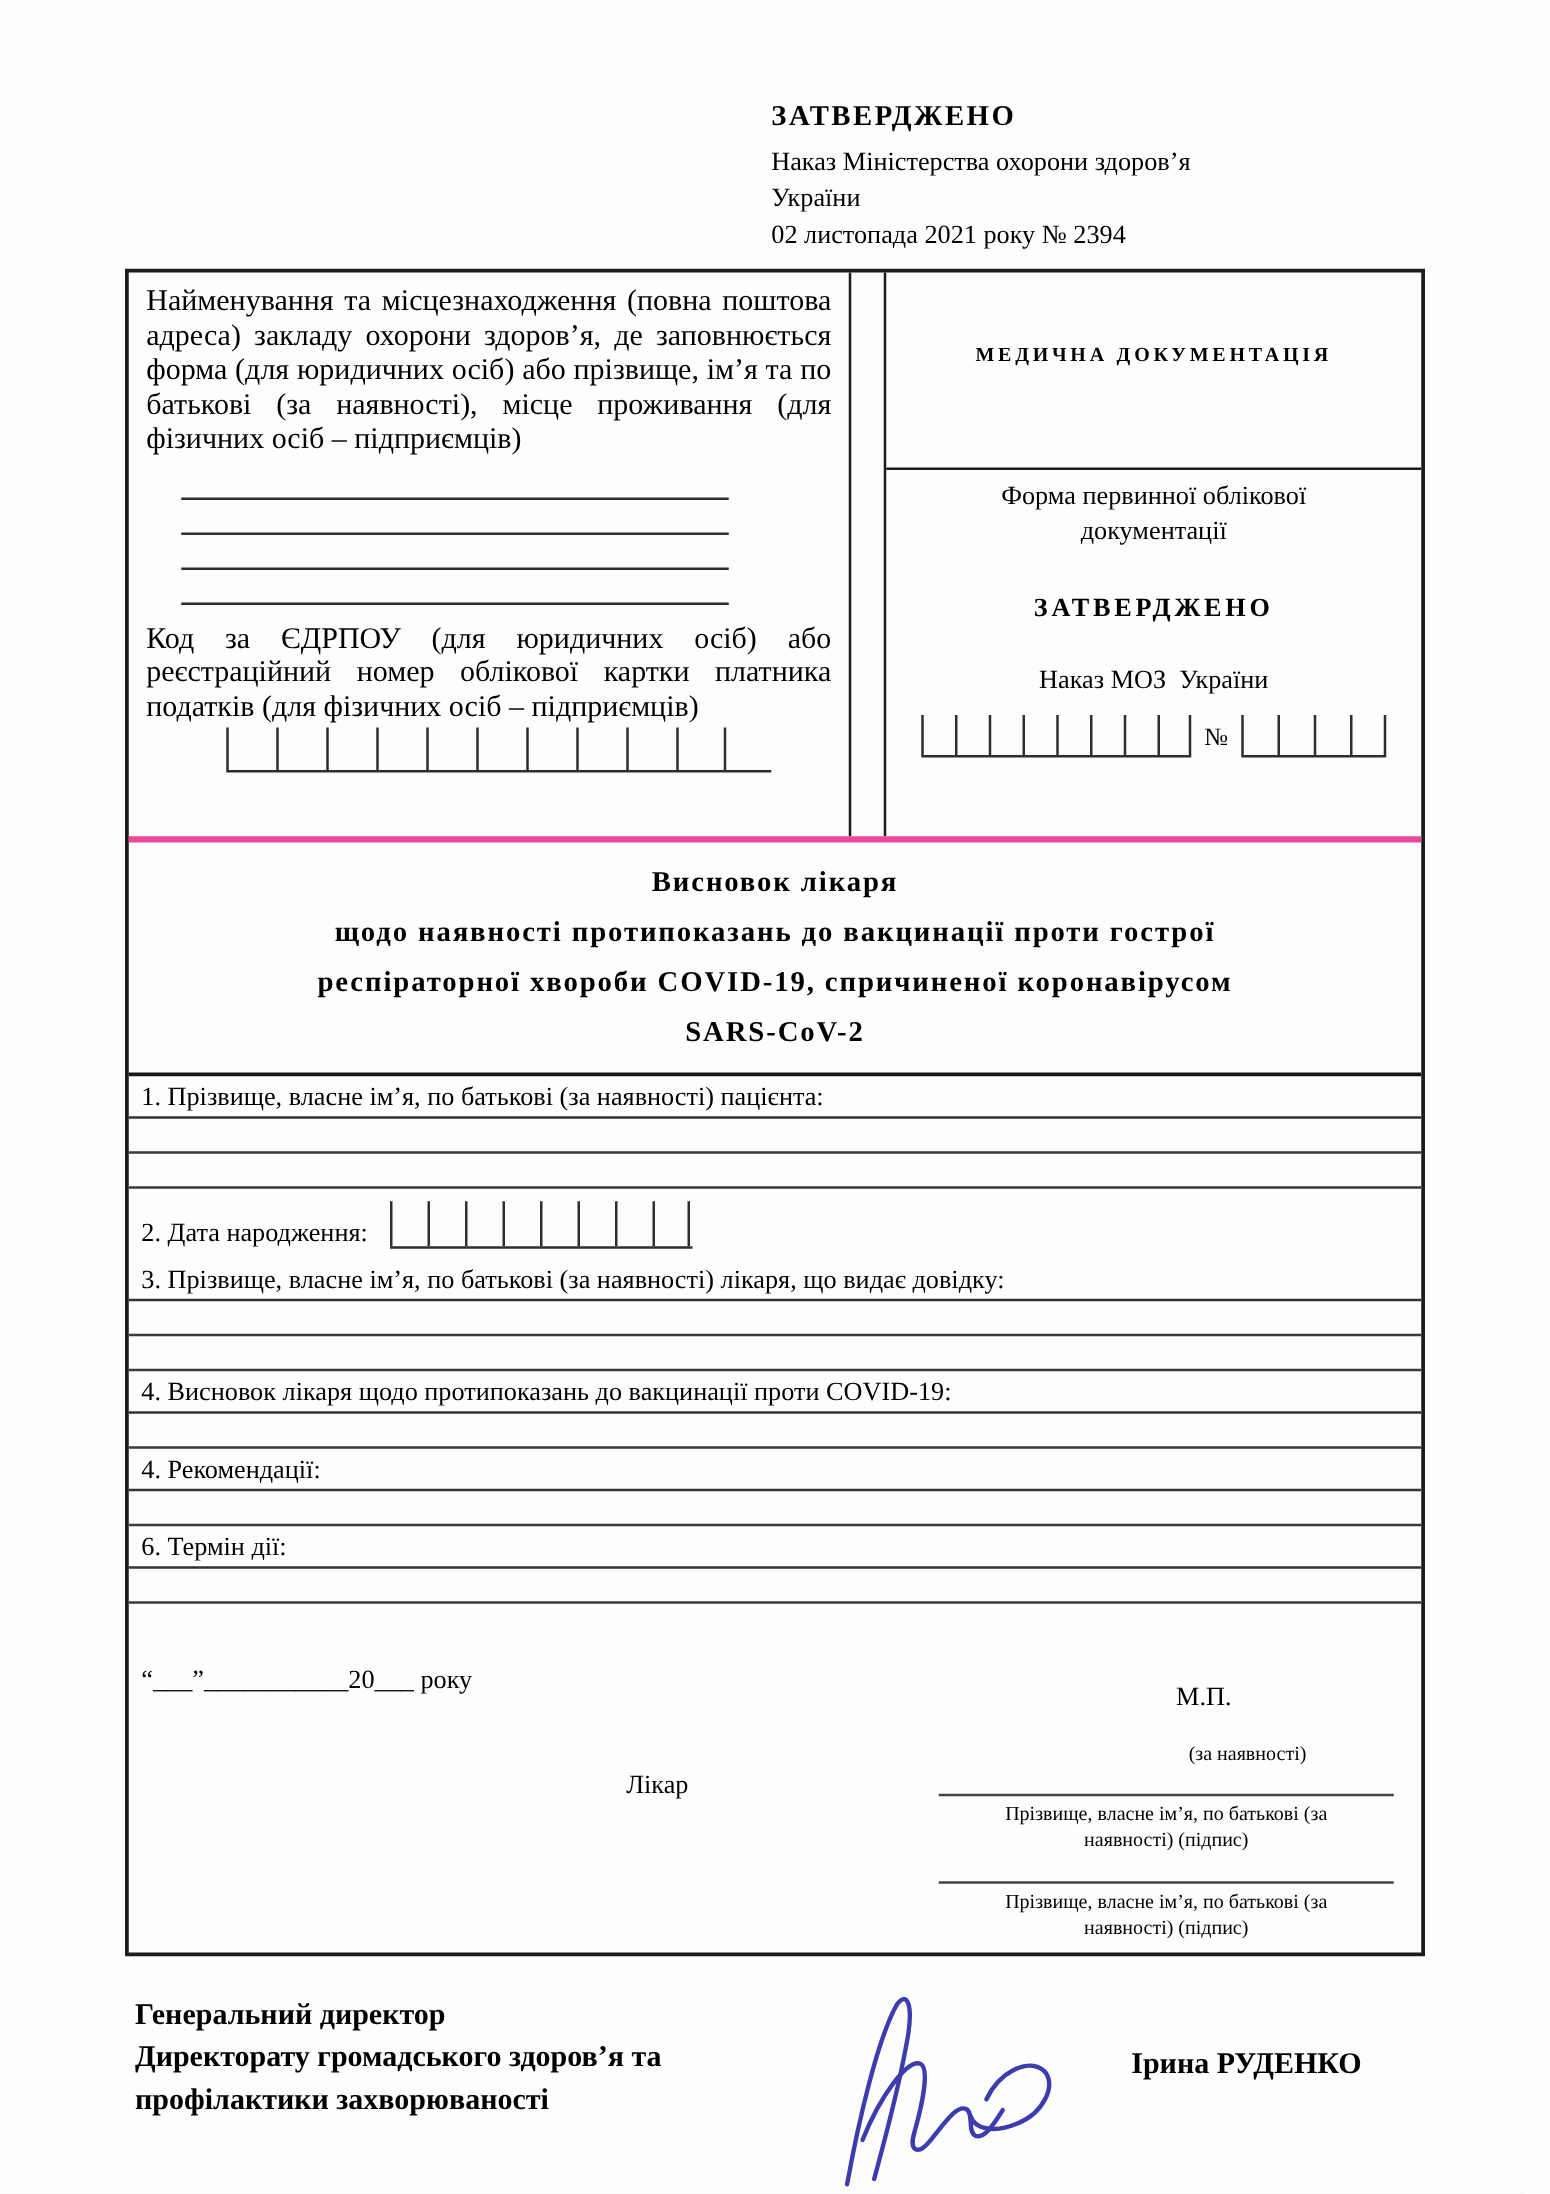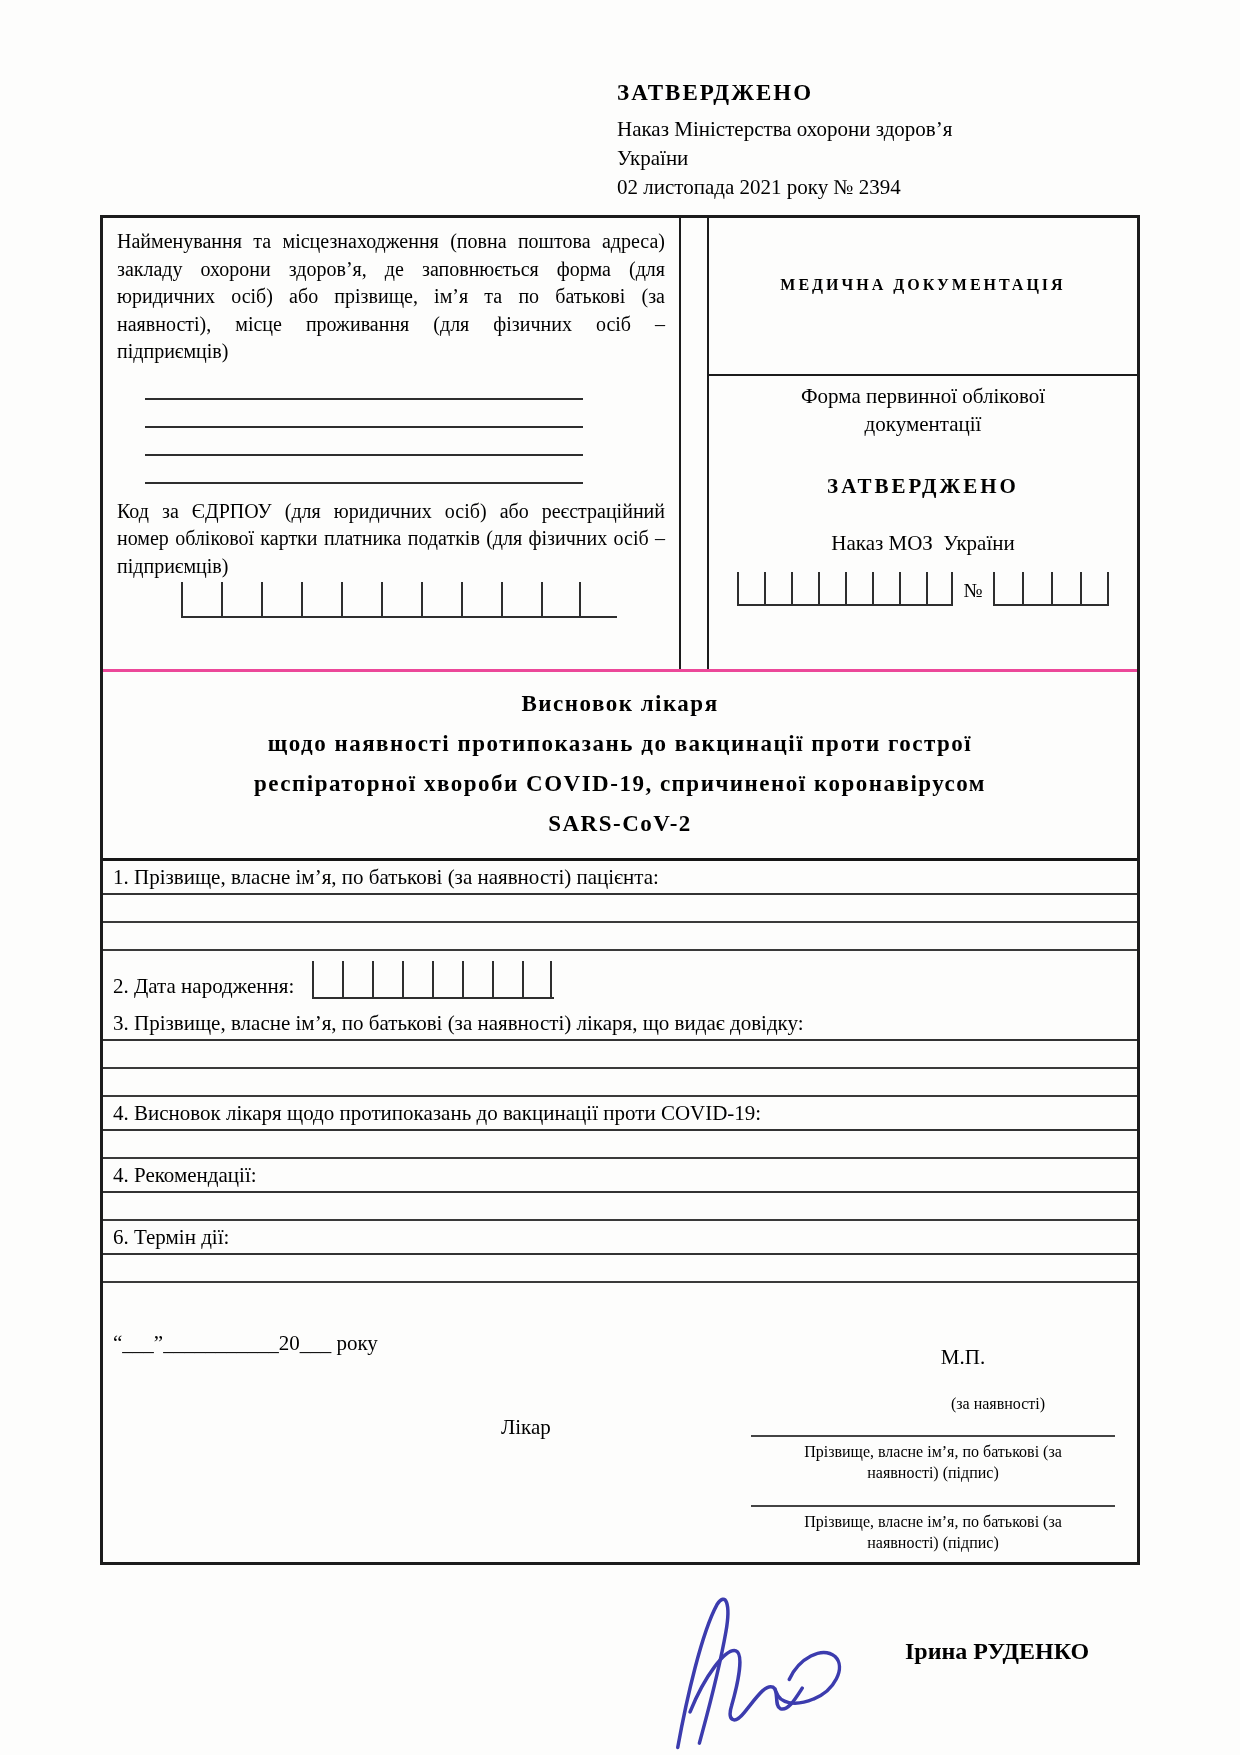--- a/index.html
+++ b/index.html
@@ -22,21 +22,21 @@
   .doc-table {
     position:absolute; left:100px; top:215px; width:1040px; height:1350px;
     border:3px solid #1c1c1c; display:flex; flex-direction:column;
   }
 
   .info-row { display:flex; height:451px; }
   .cell-left { width:578px; border-right:2px solid #1c1c1c; padding:10px 14px 0 14px; }
   .cell-gap  { width:28px;  border-right:2px solid #1c1c1c; }
   .cell-right{ flex:1; text-align:center; padding-top:58px; }
 
-  .para { font-size:20px; line-height:27.5px; text-align:justify; }
+  .para { font-size:24px; line-height:27.5px; text-align:justify; }
   .ulines { margin:6px 82px 0 28px; }
   .uline { height:28px; border-bottom:2px solid #2e2e2e; }
   .edrpou-text { margin-top:14px; }
 
   .comb { display:flex; border-bottom:2px solid #2e2e2e; }
   .comb .c { border-left:2px solid #2e2e2e; }
   .comb .c:last-child { border-right:2px solid #2e2e2e; }
   .edrpou-comb { margin-left:64px; margin-top:2px; width:436px; height:36px; }
   .edrpou-comb .c { width:40px; }
 
@@ -45,21 +45,21 @@
   .form-caption { margin-top:6px; font-size:21px; line-height:28px; }
   .form-number { font-weight:bold; font-size:22px; margin-top:2px; }
   .approved2 { font-weight:bold; font-size:21px; letter-spacing:3px; margin-top:36px; }
   .order-caption { font-size:21px; margin-top:32px; white-space:pre; }
   .order-comb-row { display:flex; align-items:flex-end; justify-content:center; margin-top:16px; }
   .comb-a { height:34px; } .comb-a .c { width:27px; }
   .numero { font-size:20px; margin:0 10px 4px 10px; }
   .comb-b { height:34px; } .comb-b .c { width:29px; }
 
   .title-row {
-    height:192px; border-top:3px solid #ec4899; border-bottom:3px solid #161616;
+    height:192px; border-top:5px solid #ec4899; border-bottom:3px solid #161616;
     text-align:center; font-weight:bold; font-size:23px; line-height:40px;
     letter-spacing:1.5px; padding-top:12px;
   }
 
   .body-col { flex:1; display:flex; flex-direction:column; font-size:21px; }
   .f-label { height:34px; padding:4px 10px 0 10px; border-bottom:2px solid #333; }
   .rule { height:28px; border-bottom:2px solid #3a3a3a; }
   .item2-row { display:flex; align-items:flex-end; height:56px; padding:0 10px 8px 10px; }
   .dob-comb { margin-left:18px; width:242px; height:38px; }
   .dob-comb .c { width:30px; }
@@ -200,20 +200,25 @@
           <div class="sig-caption">Прізвище, власне  ім’я, по батькові (за наявності) (підпис)</div>
         </div>
         <div class="sig-block-2">
           <div class="sig-line"></div>
           <div class="sig-caption">Прізвище, власне  ім’я, по батькові (за наявності) (підпис)</div>
         </div>
       </div>
     </div>
   </div>
 
+  <div class="signatory">
+    <div>Генеральний директор</div>
+    <div>Директорату громадського здоров’я та</div>
+    <div>профілактики захворюваності</div>
+  </div>
 
   <div class="handwriting">
     <svg width="210" height="160" viewBox="0 0 210 160">
       <g fill="none" stroke-width="3.5" stroke-linecap="round" stroke-linejoin="round" stroke="#3c3cae">
         <path d="M30,152 C44,104 66,40 84,14 C94,2 98,14 90,42 C78,84 62,124 52,150"></path>
         <path d="M46,118 C64,84 88,58 98,62 C106,66 96,96 88,116 C82,130 88,136 100,124 C114,110 124,98 131,102 C137,106 130,120 136,124 C143,128 152,116 160,106"></path>
         <path d="M148,96 C160,76 184,66 196,78 C206,90 192,112 170,118 C150,124 136,118 134,108"></path>
       </g>
     </svg>
   </div>

